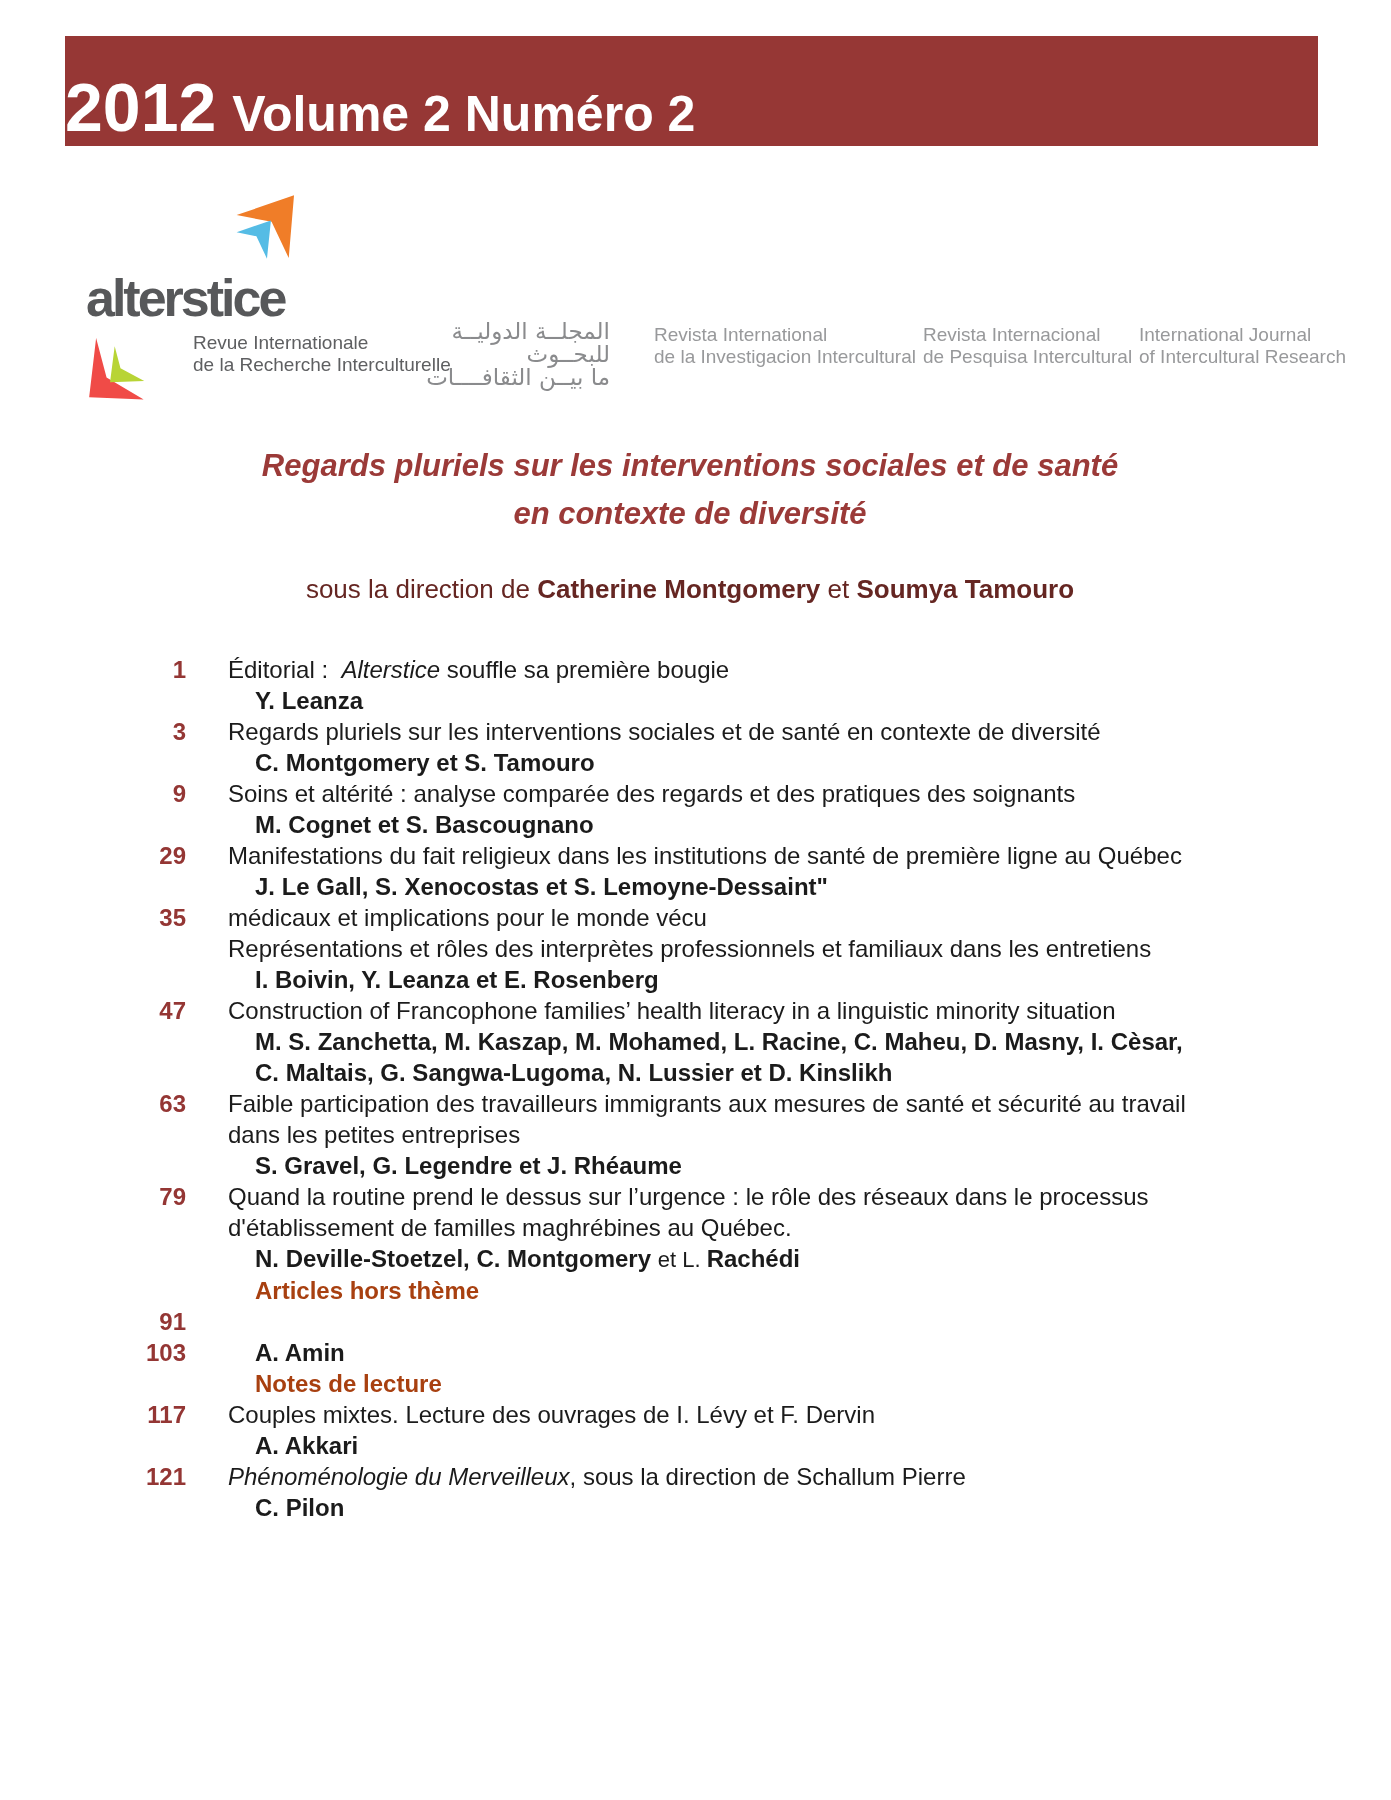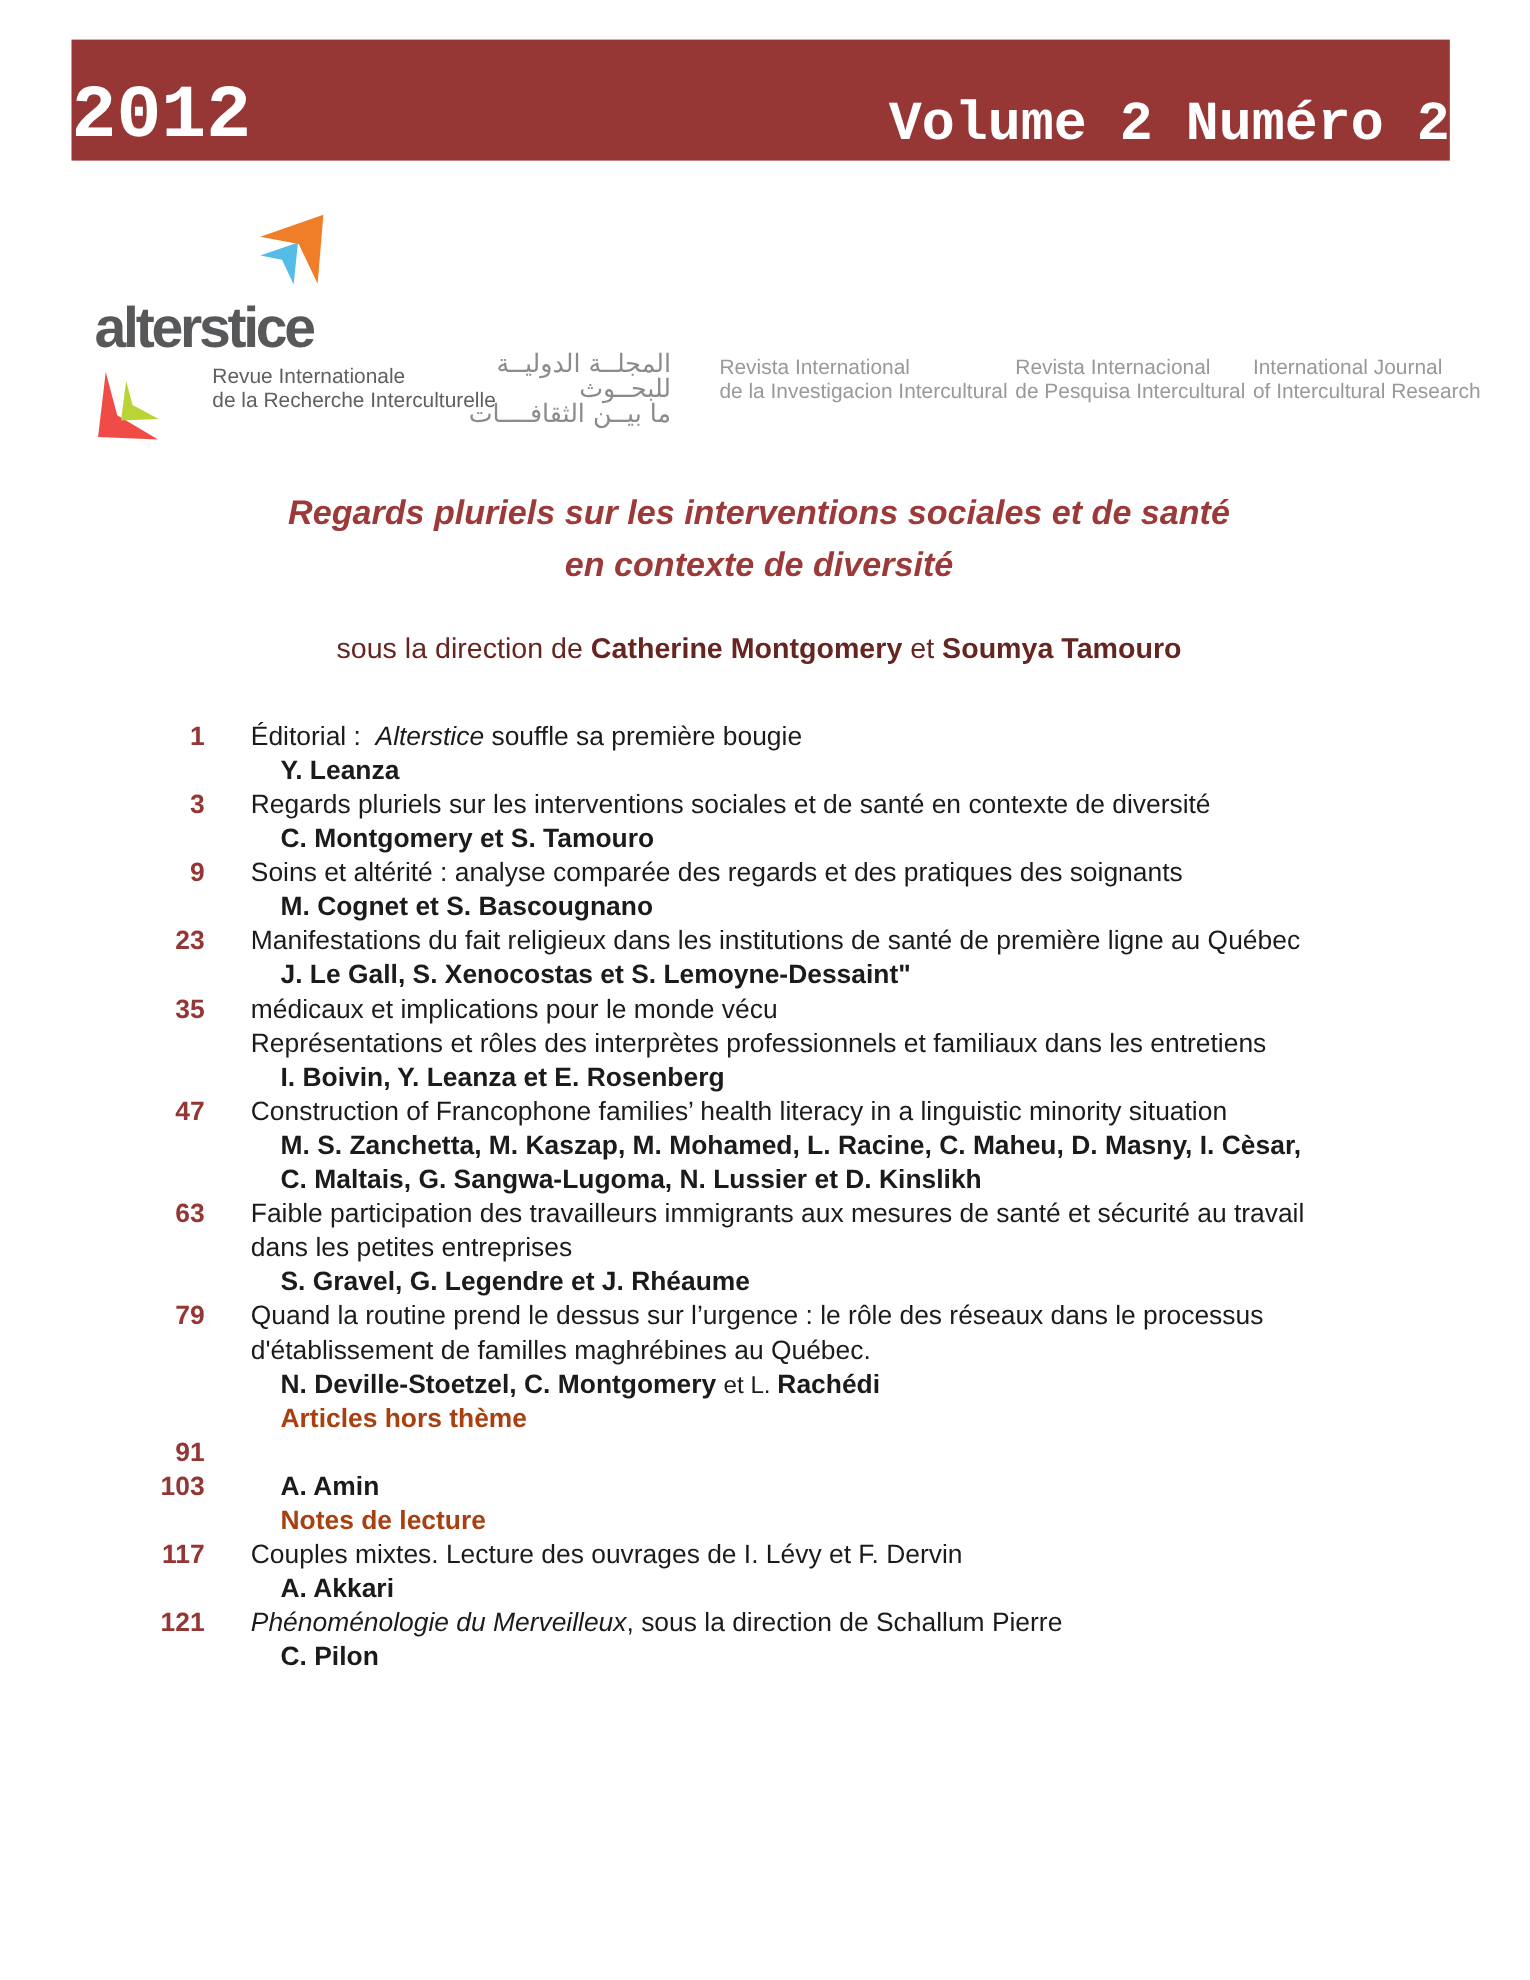--- a/index.html
+++ b/index.html
@@ -1,20 +1,20 @@
 <!DOCTYPE html>
 <html><head>
 <meta charset="utf-8">
 <style>
   html,body{margin:0;padding:0;background:#ffffff;}
   body{width:1391px;height:1800px;position:relative;font-family:"Liberation Sans",sans-serif;color:#1b1b1b;overflow:hidden;}
 
   .banner{position:absolute;left:65px;top:36px;width:1253px;height:110px;background:#963735;
-          display:flex;align-items:flex-end;justify-content:space-between;padding-bottom:6px;box-sizing:border-box;
-          color:#ffffff;font-family:Liberation Mono, monospace;font-weight:bold;}
+          display:flex;align-items:flex-end;justify-content:flex-start;padding-bottom:6px;box-sizing:border-box;
+          color:#ffffff;font-family:Liberation Sans, sans-serif;font-weight:bold;}
   .banner-year{font-size:68px;line-height:.95;}
   .banner-issue{font-size:50px;margin-left:16px;line-height:1.05;}
 
   .logo-top-icon{position:absolute;left:228px;top:194px;width:70px;height:66px;}
   .logo-bottom-icon{position:absolute;left:88px;top:338px;width:58px;height:64px;}
   .wordmark{position:absolute;left:86px;top:272px;font-size:52px;font-weight:bold;color:#57585a;letter-spacing:-3px;line-height:1;}
 
   .caption{position:absolute;font-size:19px;line-height:22px;color:#98999b;}
   .caption-fr{left:193px;top:332px;color:#5e5f61;}
   .caption-ar{left:420px;top:320px;width:190px;text-align:right;direction:rtl;font-size:23px;line-height:23px;color:#8a8b8d;font-family:"DejaVu Sans",sans-serif;}
@@ -99,21 +99,21 @@
       </div>
     </div>
     <div class="toc-entry">
       <div class="toc-num">9</div>
       <div class="toc-body">
         <div class="toc-title-line"><span>Soins et altérité : analyse comparée des regards et des pratiques des soignants</span></div>
         <div class="toc-authors-line"><span>M. Cognet et S. Bascougnano</span></div>
       </div>
     </div>
     <div class="toc-entry">
-      <div class="toc-num">23</div>
+      <div class="toc-num">29</div>
       <div class="toc-body">
         <div class="toc-title-line"><span>Manifestations du fait religieux dans les institutions de santé de première ligne au Québec</span></div>
         <div class="toc-authors-line"><span>J. Le Gall, S. Xenocostas et S. Lemoyne-Dessaint"</span></div>
       </div>
     </div>
     <div class="toc-entry">
       <div class="toc-num">35</div>
       <div class="toc-body">
         <div class="toc-title-line"><span>médicaux et implications pour le monde vécu</span></div>
         <div class="toc-title-line"><span>Représentations et rôles des interprètes professionnels et familiaux dans les entretiens</span></div>

